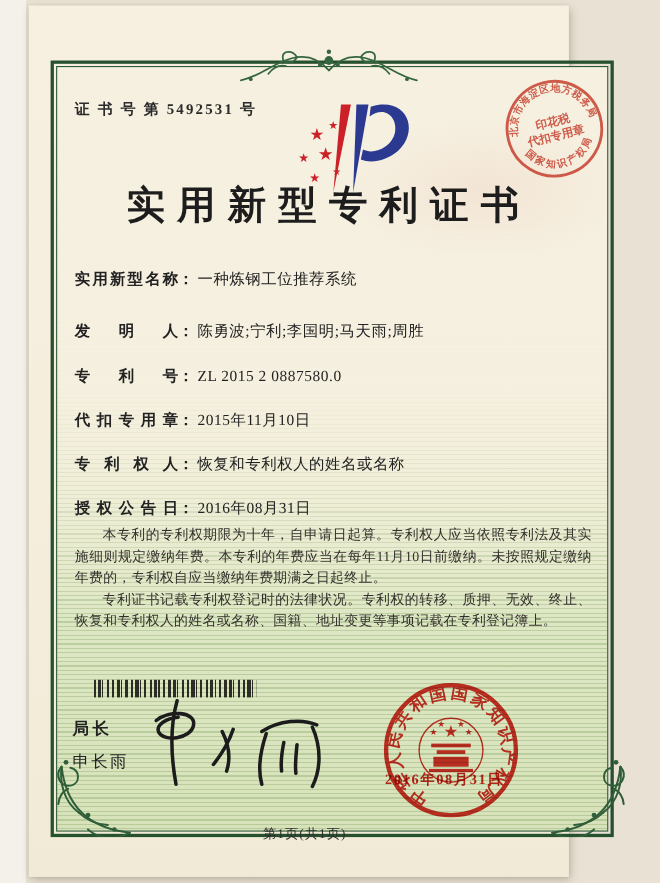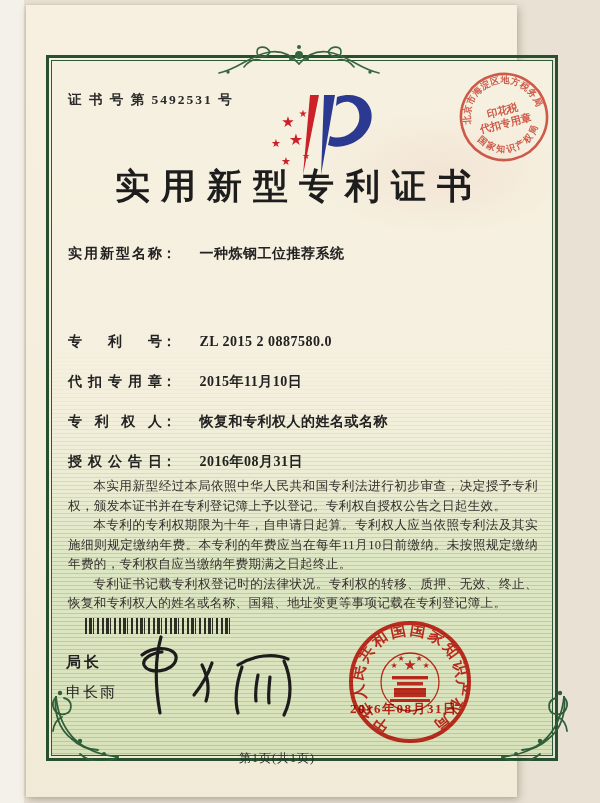--- a/index.html
+++ b/index.html
@@ -19,21 +19,21 @@
       repeating-linear-gradient(180deg, rgba(110,150,80,.30) 0 1px, rgba(0,0,0,0) 1px 4px),
       linear-gradient(180deg,#f4eeda 0%,#ecedd2 50%,#dee7c4 72%,#d7e2ba 100%);}
   .content{position:absolute;left:0;top:0;width:566px;height:792px;}
   .cert-no{position:absolute;left:42px;top:86px;font-size:13.5px;font-weight:bold;
     letter-spacing:2px;color:#2a2a2a;}
   .title{position:absolute;left:20px;top:158px;width:506px;text-align:center;
     font-size:35px;font-weight:bold;letter-spacing:11px;color:#1d1d1d;}
   .field-row{position:absolute;left:42px;width:480px;font-size:14px;color:#222;white-space:nowrap;}
   .flabel{display:inline-block;width:94px;font-weight:bold;text-align:justify;text-align-last:justify;vertical-align:top;}
   .fcolon{font-weight:bold;}
-  .fvalue{font-weight:bold;letter-spacing:.5px;margin-left:20px;}
+  .fvalue{font-weight:normal;letter-spacing:.5px;}
   .paras{position:absolute;left:42px;top:472px;width:470px;font-size:12.6px;
     line-height:19.5px;color:#33302c;text-align:justify;letter-spacing:.3px;}
   .paras p{margin:0;text-indent:2em;}
   .barcode{position:absolute;left:59px;top:613px;width:148px;height:16px;opacity:.88;
     background:repeating-linear-gradient(90deg,
       #15150f 0 2px,rgba(0,0,0,0) 2px 4px,
       #15150f 4px 7px,rgba(0,0,0,0) 7px 8px,
       #15150f 8px 9px,rgba(0,0,0,0) 9px 12px,
       #15150f 12px 14px,rgba(0,0,0,0) 14px 17px);}
   .director-label{position:absolute;left:40px;top:648px;font-size:15px;font-weight:bold;
@@ -131,39 +131,42 @@
         <path d="M79,12 C112,2 124,34 104,52 C93,61 80,64 70,60 L72,51 C82,56 98,49 101,36 C104,22 92,10 78,21 Z"></path>
       </g>
     </svg>
 
     <div class="title">实用新型专利证书</div>
 
     <div class="field-row" style="top:240px">
       <span class="flabel">实用新型名称</span><span class="fcolon">：</span>
       <span class="fvalue">一种炼钢工位推荐系统</span>
     </div>
+    <div class="field-row" style="top:287px">
+      <span class="flabel">发明人</span><span class="fcolon">：</span>
+      <span class="fvalue">陈勇波;宁利;李国明;马天雨;周胜</span>
+    </div>
     <div class="field-row" style="top:328px">
       <span class="flabel">专利号</span><span class="fcolon">：</span>
       <span class="fvalue">ZL 2015 2 0887580.0</span>
     </div>
     <div class="field-row" style="top:368px">
       <span class="flabel">代扣专用章</span><span class="fcolon">：</span>
       <span class="fvalue">2015年11月10日</span>
     </div>
     <div class="field-row" style="top:408px">
       <span class="flabel">专利权人</span><span class="fcolon">：</span>
       <span class="fvalue">恢复和专利权人的姓名或名称</span>
     </div>
     <div class="field-row" style="top:448px">
       <span class="flabel">授权公告日</span><span class="fcolon">：</span>
       <span class="fvalue">2016年08月31日</span>
     </div>
 
     <div class="paras">
-      <p>本实用新型经过本局依照中华人民共和国专利法进行初步审查，决定授予专利权，颁发本证书并在专利登记簿上予以登记。专利权自授权公告之日起生效。</p>
       <p>本专利的专利权期限为十年，自申请日起算。专利权人应当依照专利法及其实施细则规定缴纳年费。本专利的年费应当在每年11月10日前缴纳。未按照规定缴纳年费的，专利权自应当缴纳年费期满之日起终止。</p>
       <p>专利证书记载专利权登记时的法律状况。专利权的转移、质押、无效、终止、恢复和专利权人的姓名或名称、国籍、地址变更等事项记载在专利登记簿上。</p>
     </div>
 
     <div class="barcode"></div>
 
     <div class="director-label">局长</div>
     <div class="director-name">申长雨</div>
 
     <svg class="signature" width="190" height="100" viewBox="0 0 190 100">

